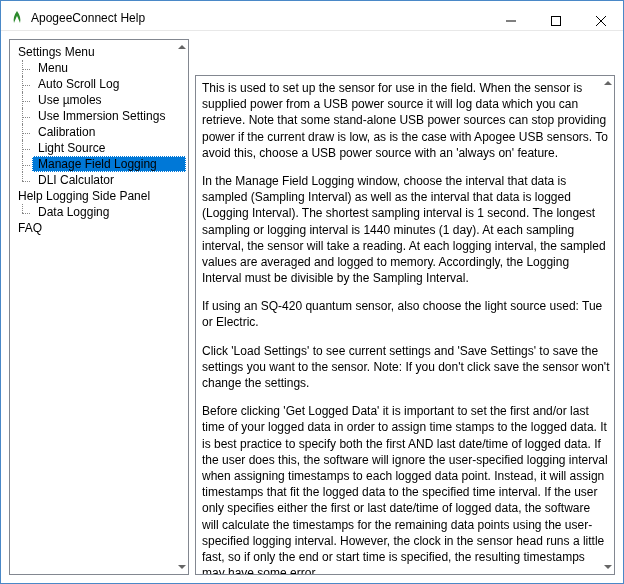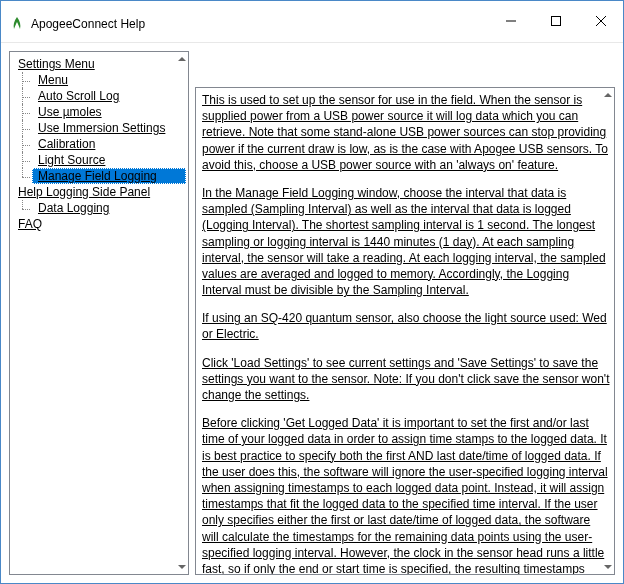--- a/index.html
+++ b/index.html
@@ -17,21 +17,21 @@
     }
     .window {
       width: 624px;
       height: 584px;
       border: 1px solid #4a88c7;
       display: flex;
       flex-direction: column;
       background: #fff;
     }
     .titlebar {
-      height: 42px;
+      height: 30px;
       display: flex;
       align-items: center;
       padding: 5px 0 0 8px;
       background: #fff;
       border-bottom: 1px solid #e8e8e8;
     }
     .titlebar-icon {
       width: 16px;
       height: 16px;
       margin-right: 6px;
@@ -58,21 +58,20 @@
     .win-btn svg {
       width: 10px;
       height: 10px;
     }
     .content-area {
       flex: 1;
       display: flex;
       padding: 8px;
       gap: 6px;
       overflow: hidden;
-      text-decoration: underline;
     }
     .panel {
       border: 1px solid #828790;
       background: #fff;
       position: relative;
     }
     .nav-panel {
       width: 180px;
       padding: 4px 2px;
       overflow: auto;
@@ -215,20 +214,23 @@
               </li>
             <li class="tree-item">
                 <span class="tree-label">Calibration</span>
               </li>
             <li class="tree-item">
                 <span class="tree-label">Light Source</span>
               </li>
             <li class="tree-item selected">
                 <span class="tree-label">Manage Field Logging</span>
               </li>
+            <li class="tree-item">
+                <span class="tree-label">DLI Calculator</span>
+              </li>
           </ul>
         </li>
 
         <li class="tree-item">
           <span class="tree-label">Help Logging Side Panel</span>
           <ul class="tree-children">
             <li class="tree-item">
                 <span class="tree-label">Data Logging</span>
               </li>
           </ul>
@@ -242,21 +244,21 @@
       <div class="scrollbar-vert">
         <div class="scroll-arrow up"></div>
         <div class="scroll-arrow down"></div>
       </div>
     </div>
 
     <div class="panel content-panel">
       <div class="content-text">
         <p>This is used to set up the sensor for use in the field. When the sensor is supplied power from a USB power source it will log data which you can retrieve. Note that some stand-alone USB power sources can stop providing power if the current draw is low, as is the case with Apogee USB sensors. To avoid this, choose a USB power source with an 'always on' feature.</p>
         <p>In the Manage Field Logging window, choose the interval that data is sampled (Sampling Interval) as well as the interval that data is logged (Logging Interval). The shortest sampling interval is 1 second. The longest sampling or logging interval is 1440 minutes (1 day). At each sampling interval, the sensor will take a reading. At each logging interval, the sampled values are averaged and logged to memory. Accordingly, the Logging Interval must be divisible by the Sampling Interval.</p>
-        <p>If using an SQ-420 quantum sensor, also choose the light source used: Wed or Electric.</p>
+        <p>If using an SQ-420 quantum sensor, also choose the light source used: Tue or Electric.</p>
         <p>Click 'Load Settings' to see current settings and 'Save Settings' to save the settings you want to the sensor. Note: If you don't click save the sensor won't change the settings.</p>
         <p>Before clicking 'Get Logged Data' it is important to set the first and/or last time of your logged data in order to assign time stamps to the logged data. It is best practice to specify both the first AND last date/time of logged data. If the user does this, the software will ignore the user-specified logging interval when assigning timestamps to each logged data point. Instead, it will assign timestamps that fit the logged data to the specified time interval. If the user only specifies either the first or last date/time of logged data, the software will calculate the timestamps for the remaining data points using the user-specified logging interval. However, the clock in the sensor head runs a little fast, so if only the end or start time is specified, the resulting timestamps may have some error.</p>
         <p>Click 'Get Logged Data' to save the data to your computer. You will be asked where you want to save the data. Click 'Erase Data' to erase all the saved data. This can't be undone.</p>
       </div>
       <div class="scrollbar-vert">
         <div class="scroll-arrow up"></div>
         <div class="scroll-arrow down"></div>
       </div>
     </div>
 

